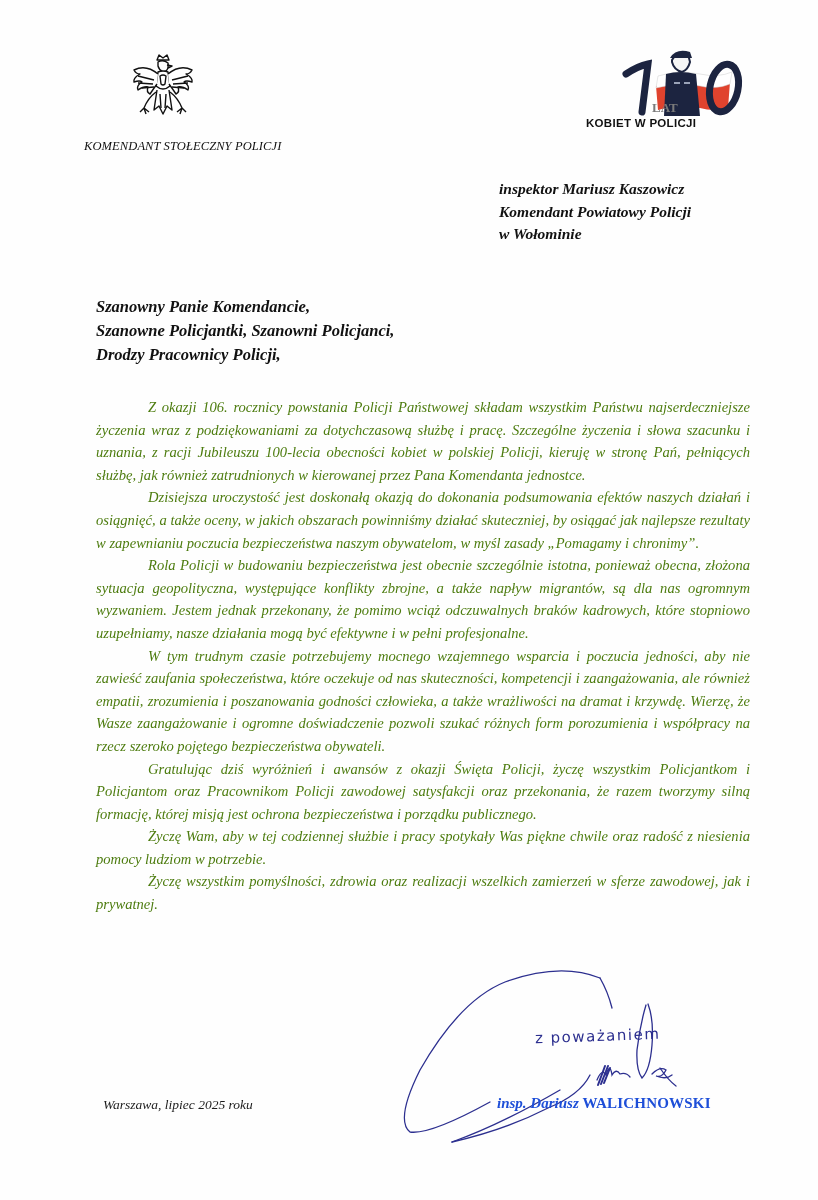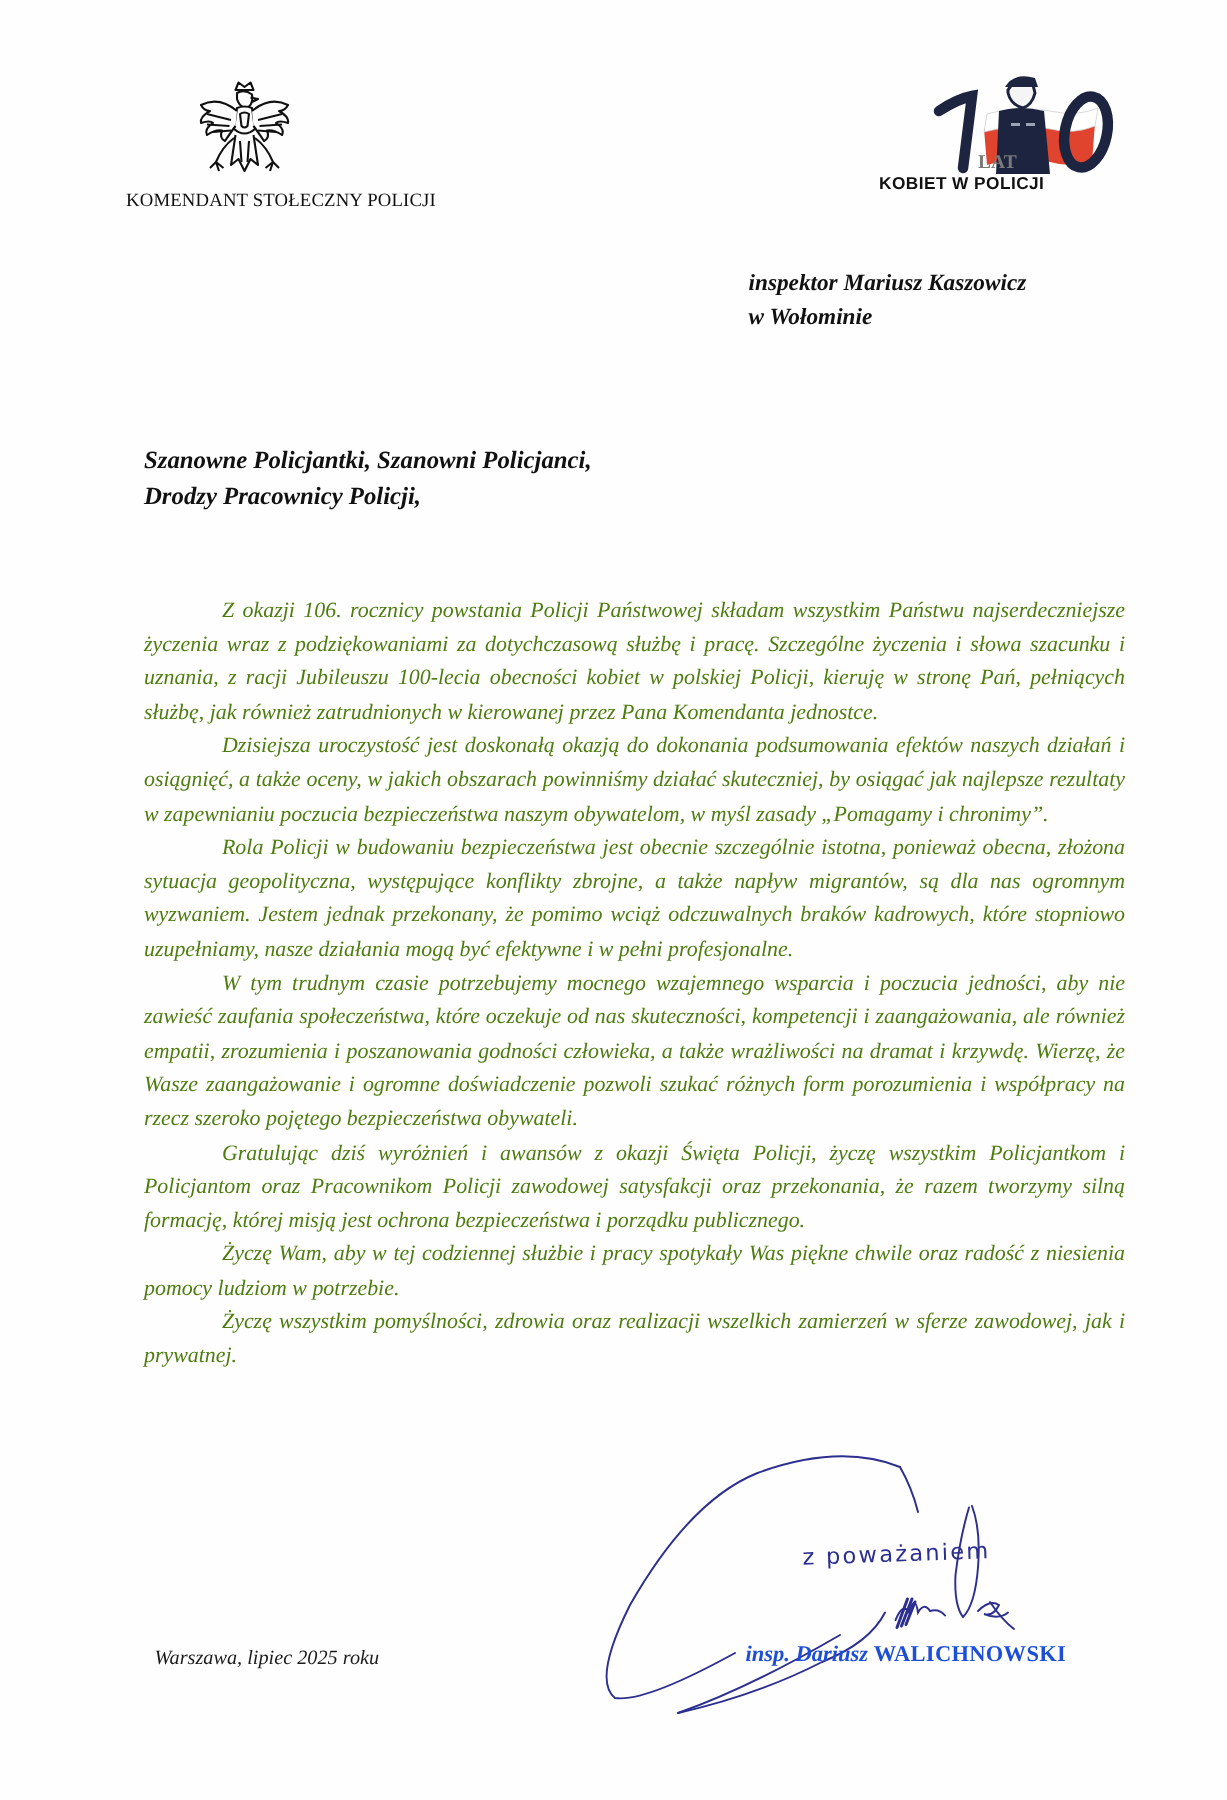--- a/index.html
+++ b/index.html
@@ -2,22 +2,22 @@
 <html><head>
 <meta charset="utf-8">
 <style>
   html, body { margin: 0; padding: 0; background: #ffffff; }
   body { width: 818px; height: 1200px; position: relative; overflow: hidden;
          font-family: "Liberation Serif", "DejaVu Serif", serif; color: #1a1a1a; }
   .page { position: absolute; left: 0; top: 0; width: 818px; height: 1200px; background: #fefefe; }
 
   
   .emblem { position: absolute; left: 128px; top: 52px; width: 70px; height: 80px; }
-  .institution { position: absolute; left: 84px; top: 126px; font-size: 12.5px; letter-spacing: 0.1px;
-                 font-family: "Liberation Serif", serif; color: #111; }
+  .institution { position: absolute; left: 84px; top: 139px; font-size: 12.5px; letter-spacing: 0.1px;
+                 font-family: "Liberation Serif", serif; color: #111; font-style: italic; }
 
   
   .logo { position: absolute; left: 618px; top: 44px; width: 130px; height: 78px; }
   .logo-caption { position: absolute; left: 586px; top: 117px; font-family: "Liberation Sans", "DejaVu Sans", sans-serif;
                   font-weight: bold; font-size: 11.5px; letter-spacing: 0.3px; color: #111; }
 
   
   .addressee { position: absolute; left: 499px; top: 178px; font-style: italic; font-weight: bold;
                font-size: 15.5px; line-height: 22.5px; color: #111; }
   .addressee div { white-space: nowrap; }
@@ -87,24 +87,26 @@
     <path d="M8 30 Q20 22 30 20 L24 68" fill="none" stroke="#1c2440" stroke-width="7" stroke-linecap="round"></path>
 
     <ellipse cx="106" cy="44" rx="14" ry="24" fill="none" stroke="#1c2440" stroke-width="7" transform="rotate(12 106 44)"></ellipse>
 
     <text x="34" y="68" font-family="Liberation Serif, serif" font-weight="bold" font-size="13" fill="#7a7a7a">LAT</text>
   </svg>
   <div class="logo-caption">KOBIET W POLICJI</div>
 
   <div class="addressee">
     <div>inspektor Mariusz Kaszowicz</div>
+    <div>Komendant Powiatowy Policji</div>
     <div>w Wołominie</div>
   </div>
 
   <div class="salutation">
+    <div>Szanowny Panie Komendancie,</div>
     <div>Szanowne Policjantki, Szanowni Policjanci,</div>
     <div>Drodzy Pracownicy Policji,</div>
   </div>
 
   <div class="body-text">
     <p>Z okazji 106. rocznicy powstania Policji Państwowej składam wszystkim Państwu najserdeczniejsze życzenia wraz z podziękowaniami za dotychczasową służbę i pracę. Szczególne życzenia i słowa szacunku i uznania, z racji Jubileuszu 100-lecia obecności kobiet w polskiej Policji, kieruję w stronę Pań, pełniących służbę, jak również zatrudnionych w kierowanej przez Pana Komendanta jednostce.</p>
     <p>Dzisiejsza uroczystość jest doskonałą okazją do dokonania podsumowania efektów naszych działań i osiągnięć, a także oceny, w jakich obszarach powinniśmy działać skuteczniej, by osiągać jak najlepsze rezultaty w zapewnianiu poczucia bezpieczeństwa naszym obywatelom, w myśl zasady „Pomagamy i chronimy”.</p>
     <p>Rola Policji w budowaniu bezpieczeństwa jest obecnie szczególnie istotna, ponieważ obecna, złożona sytuacja geopolityczna, występujące konflikty zbrojne, a także napływ migrantów, są dla nas ogromnym wyzwaniem. Jestem jednak przekonany, że pomimo wciąż odczuwalnych braków kadrowych, które stopniowo uzupełniamy, nasze działania mogą być efektywne i w pełni profesjonalne.</p>
     <p>W tym trudnym czasie potrzebujemy mocnego wzajemnego wsparcia i poczucia jedności, aby nie zawieść zaufania społeczeństwa, które oczekuje od nas skuteczności, kompetencji i zaangażowania, ale również empatii, zrozumienia i poszanowania godności człowieka, a także wrażliwości na dramat i krzywdę. Wierzę, że Wasze zaangażowanie i ogromne doświadczenie pozwoli szukać różnych form porozumienia i współpracy na rzecz szeroko pojętego bezpieczeństwa obywateli.</p>
     <p>Gratulując dziś wyróżnień i awansów z okazji Święta Policji, życzę wszystkim Policjantkom i Policjantom oraz Pracownikom Policji zawodowej satysfakcji oraz przekonania, że razem tworzymy silną formację, której misją jest ochrona bezpieczeństwa i porządku publicznego.</p>

